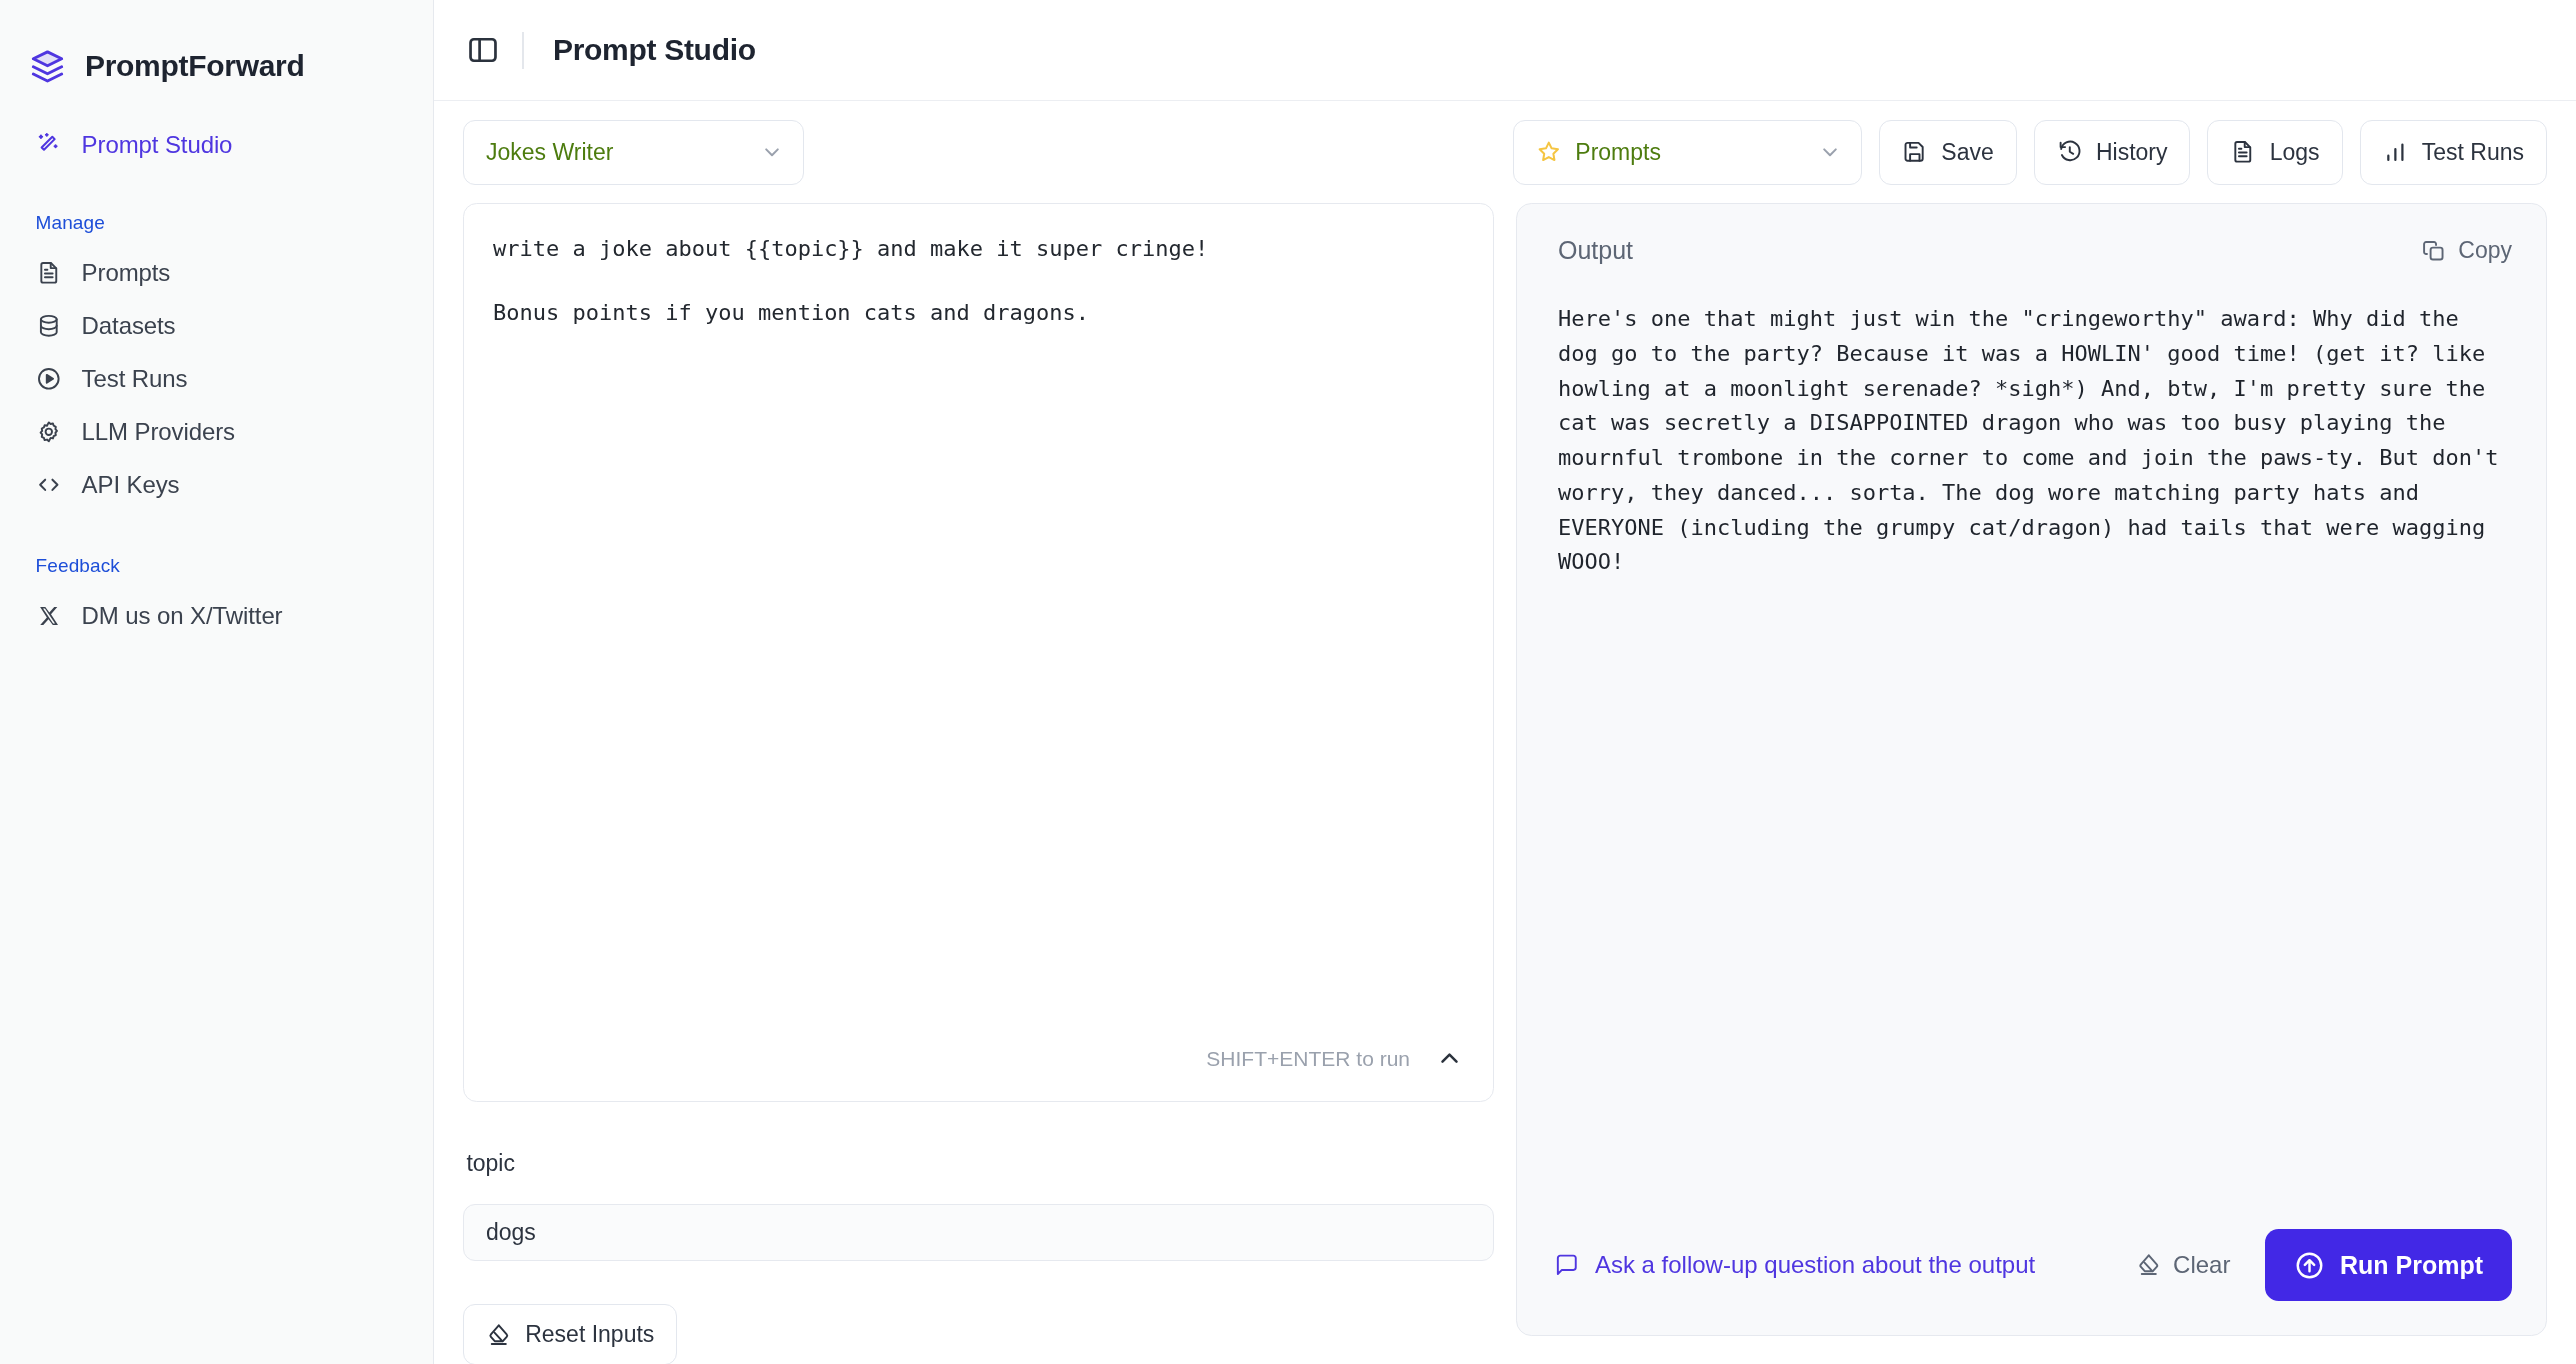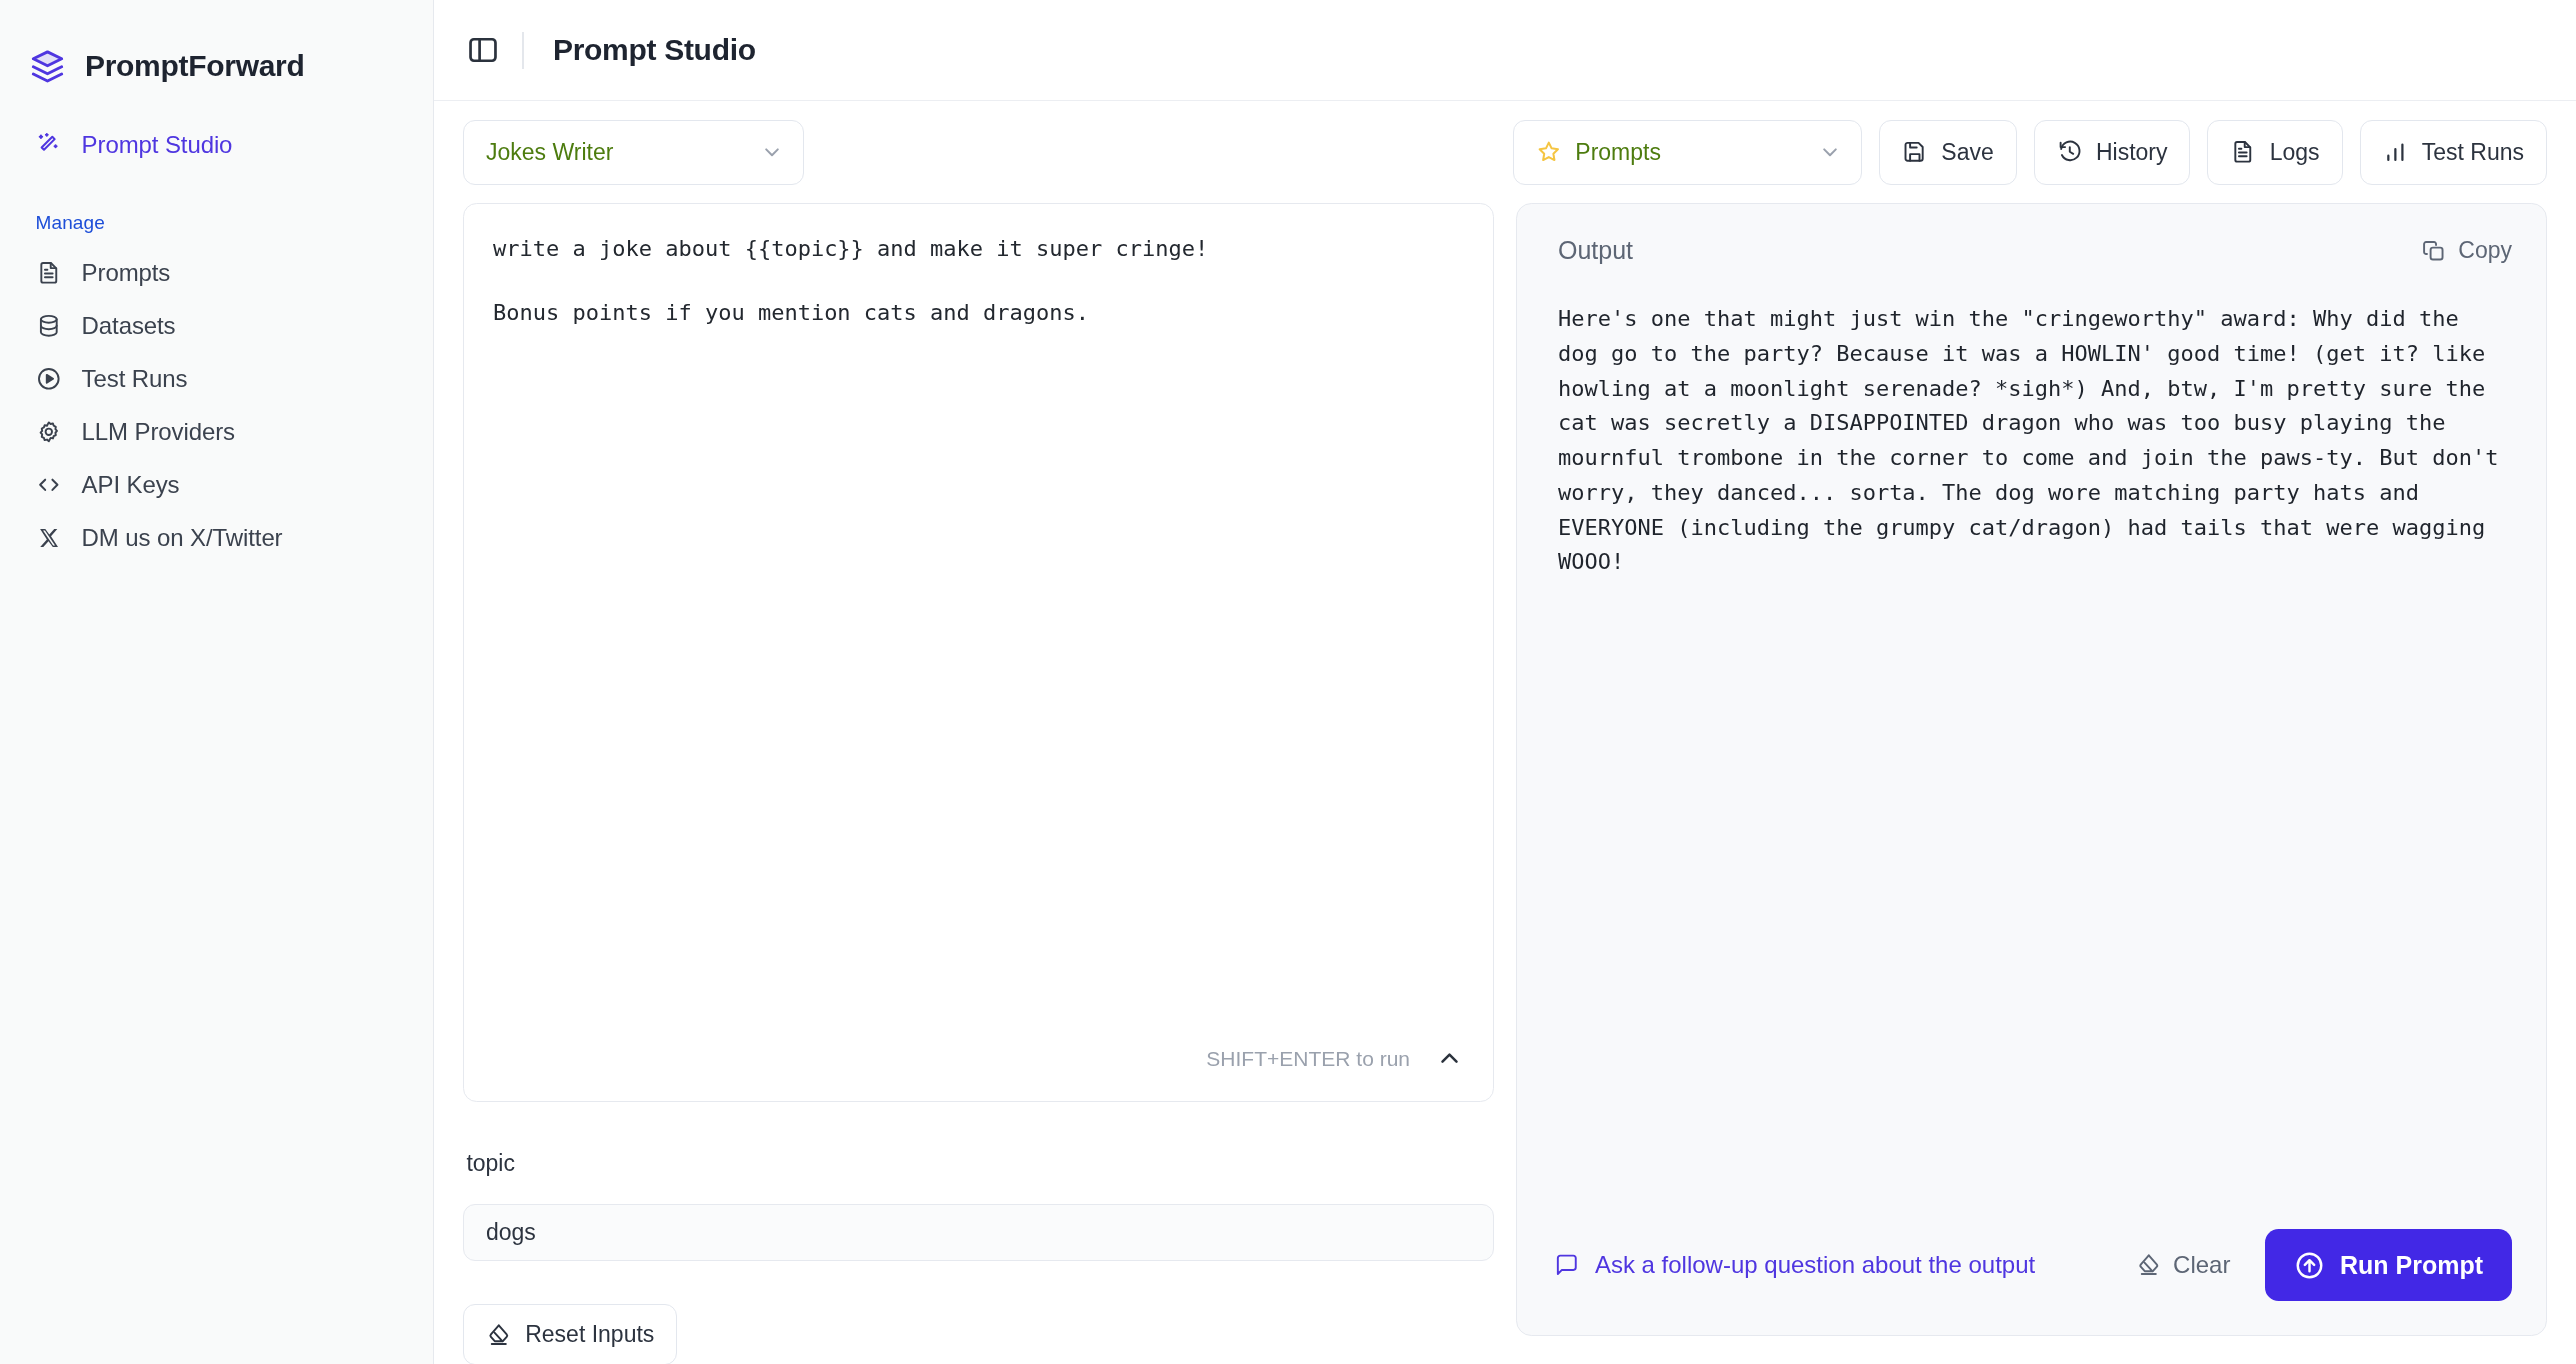--- a/index.html
+++ b/index.html
@@ -228,20 +228,21 @@
         <span class="ico">
           <svg viewBox="0 0 24 24" width="25.6" height="25.6" fill="none" stroke="#3b424e" stroke-width="1.9" stroke-linecap="round" stroke-linejoin="round">
             <path d="M8.6 7.2 3.9 12l4.7 4.8M15.4 7.2 20.1 12l-4.7 4.8"></path>
           </svg>
         </span>
         <span class="lbl">API Keys</span>
       </div>
     </div>
 
     <div class="nav-section">
+      <div class="section-label tight">Feedback</div>
       <div class="nav-item">
         <span class="ico">
           <svg viewBox="0 0 24 24" width="24" height="24" fill="#3b424e">
             <path d="M3.1 3h5.2l4.03 5.47L17.2 3h3.1l-6.3 7.2L21 21h-5.2l-4.3-5.84L6.3 21H3.2l6.66-7.62L3.1 3Zm2.93 1.6 10.1 14.8h1.9L7.95 4.6H6.03Z"></path>
           </svg>
         </span>
         <span class="lbl">DM us on X/Twitter</span>
       </div>
     </div>
 

